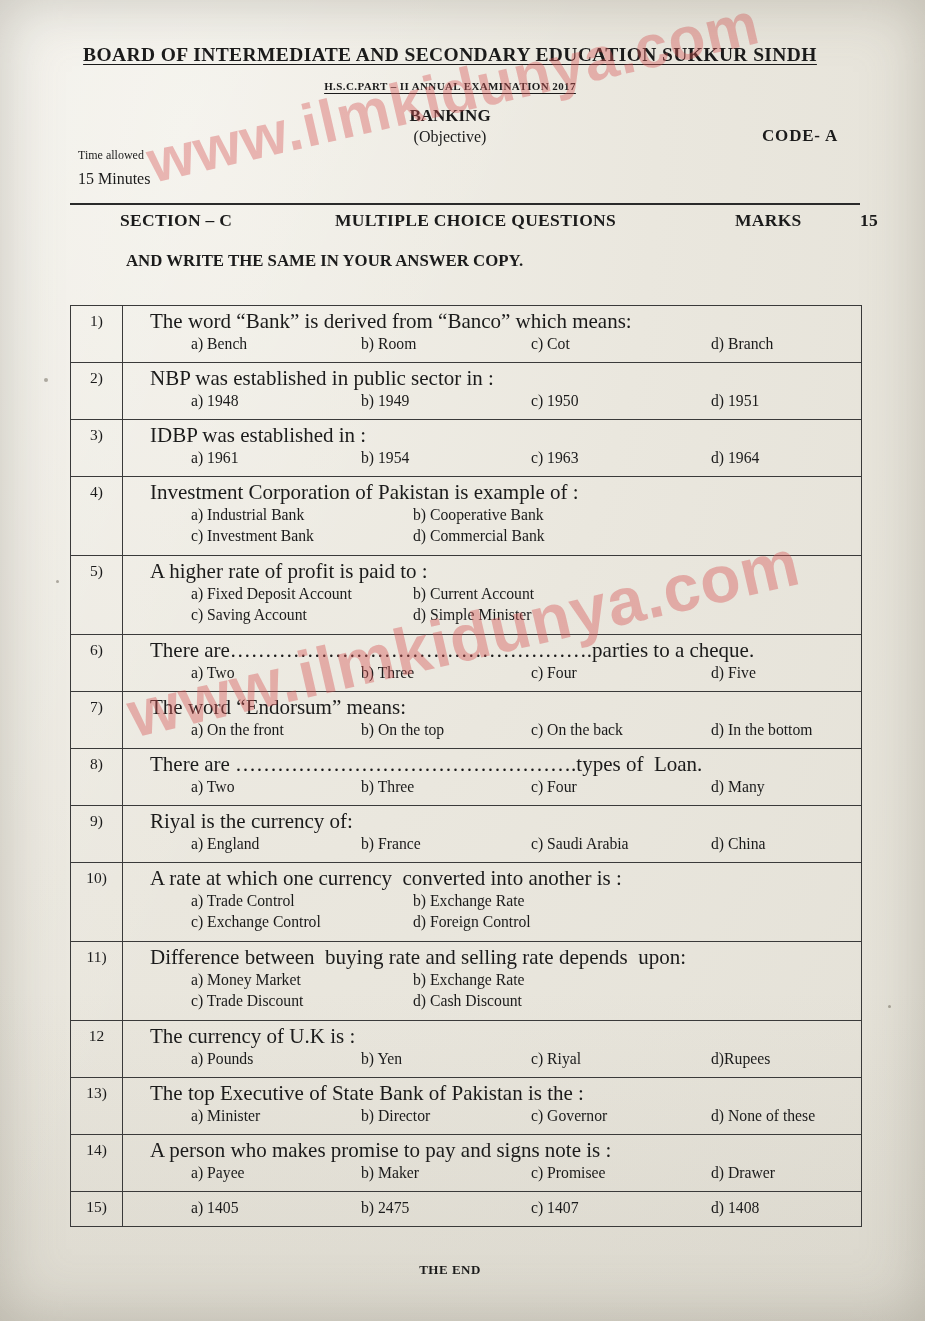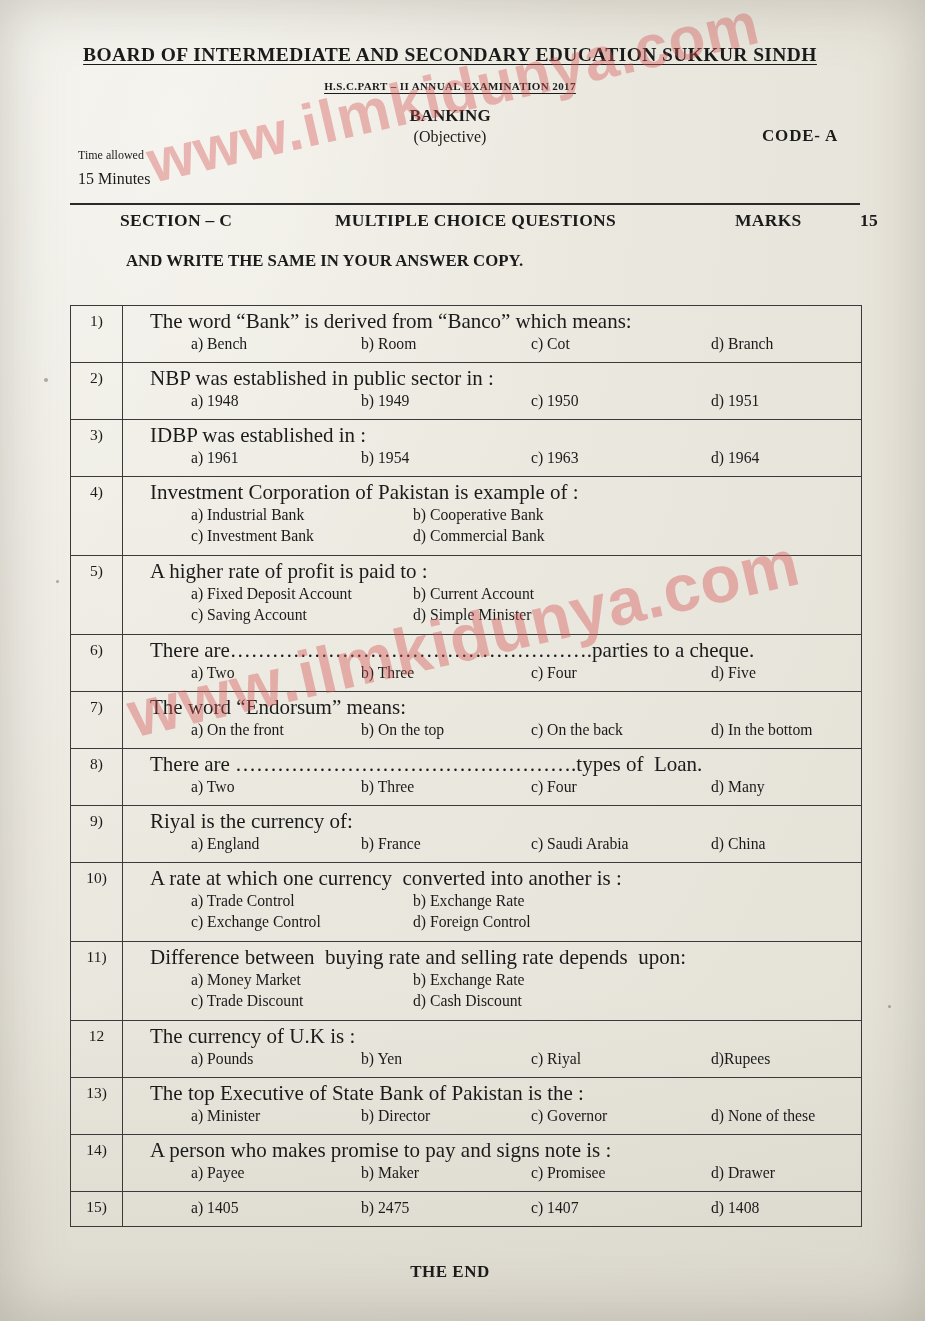--- a/index.html
+++ b/index.html
@@ -192,21 +192,21 @@
   .g1 { left: 58px; }
   .g2 { left: 280px; }
   .r1 { top: 0; }
   .r2 { top: 21px; }
 
   .the-end {
     position: absolute;
     left: 0; right: 0;
     top: 1262px;
     text-align: center;
-    font-size: 17px;
+    font-size: 13px;
     font-weight: bold;
     letter-spacing: .5px;
   }
 
   
   .wm {
     position: absolute;
     font-family: "Liberation Sans", sans-serif;
     font-weight: bold;
     color: rgba(214, 88, 88, 0.40);

